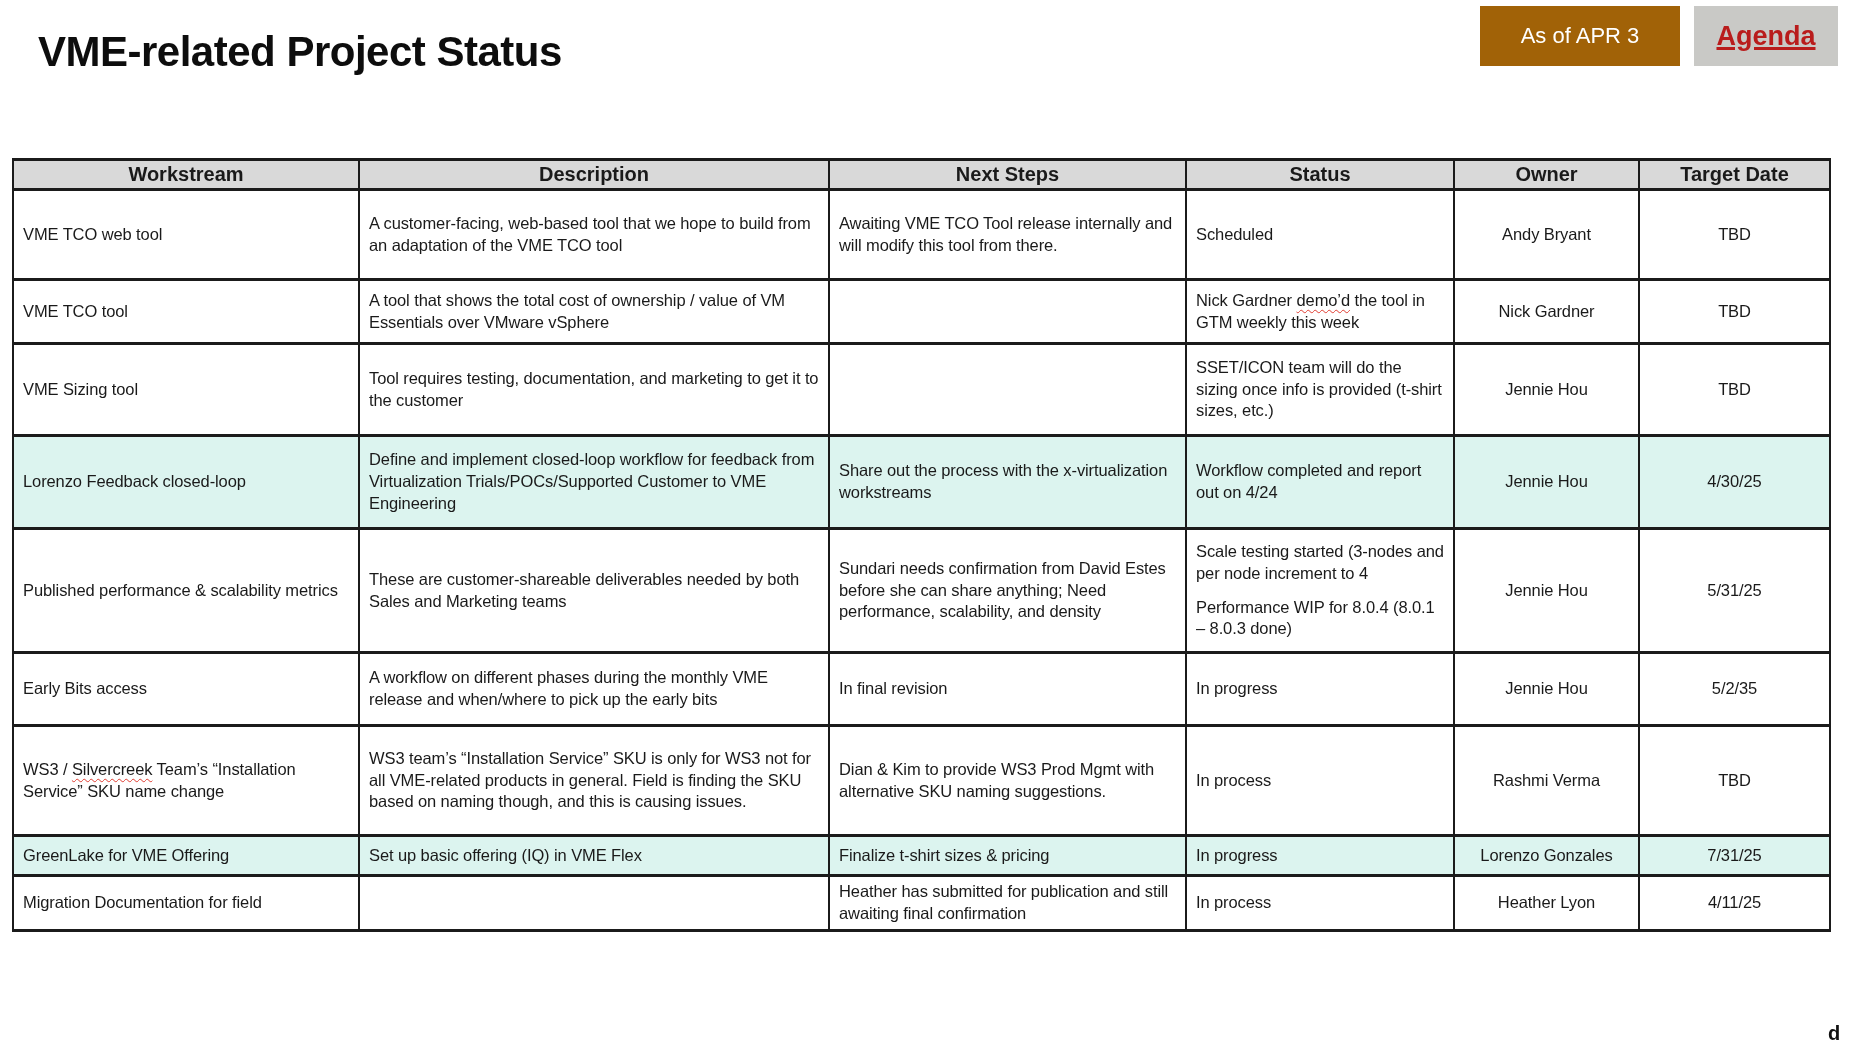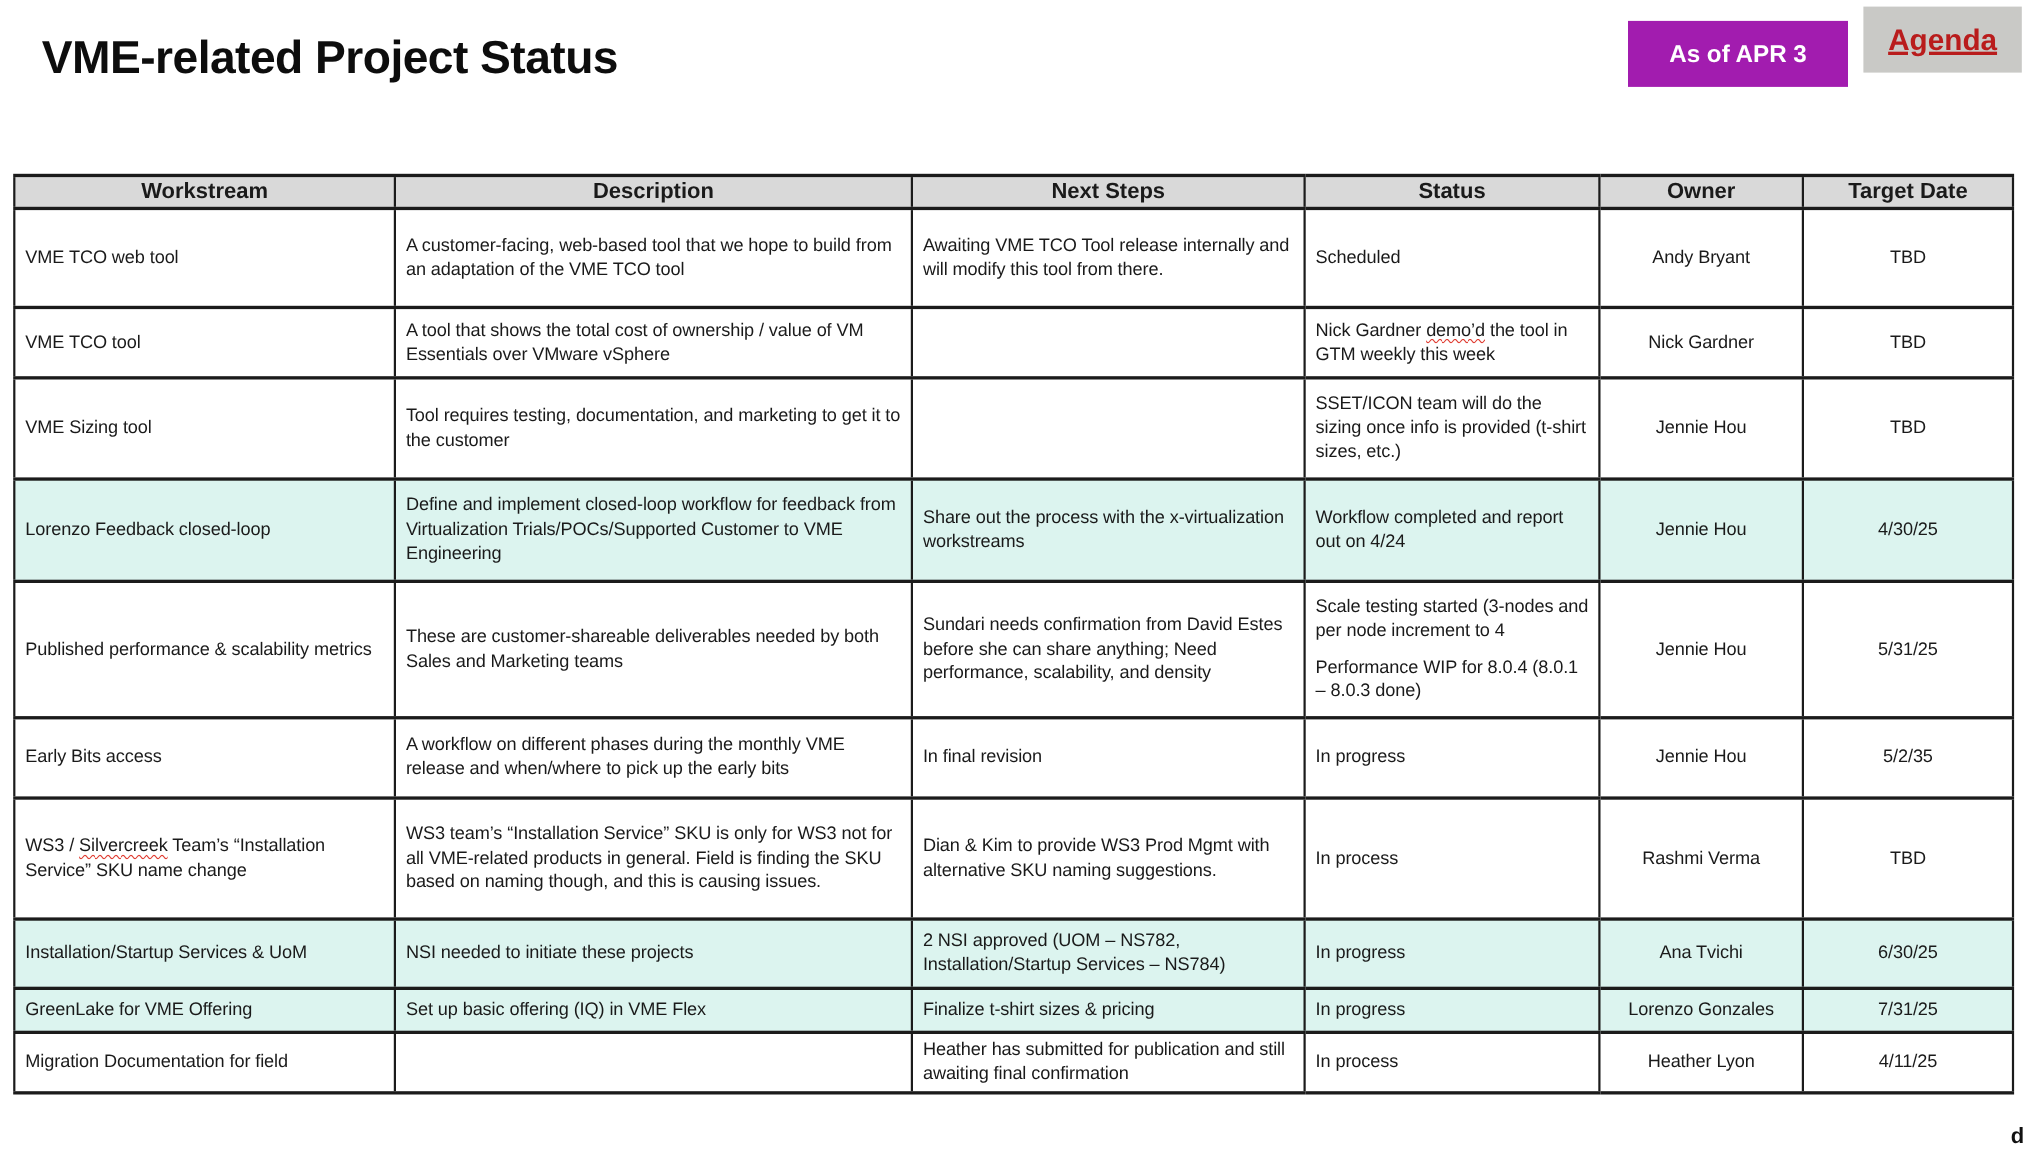--- a/index.html
+++ b/index.html
@@ -16,26 +16,26 @@
     position: absolute;
     left: 38px; top: 28px;
     font-size: 42px;
     font-weight: 800;
     letter-spacing: -0.5px;
     color: #0d0d0d;
   }
 
   .asof-badge {
     position: absolute;
-    left: 1480px; top: 19px;
+    left: 1480px; top: 6px;
     width: 200px; height: 60px;
-    background: #a21caf;
+    background: #a16207;
     color: #ffffff;
     font-size: 22px;
-    font-weight: 700;
+    font-weight: 400;
     display: flex; align-items: center; justify-content: center;
   }
 
   .agenda-btn {
     position: absolute;
     left: 1694px; top: 6px;
     width: 144px; height: 60px;
     background: #c9c9c6;
     color: #b91c1c;
     font-size: 27px;
@@ -177,28 +177,20 @@
         <td class="col-center">5/2/35</td>
       </tr>
       <tr style="height:110px">
         <td class="col-left"><span>WS3 / </span><span class="spellcheck">Silvercreek</span><span> Team’s “Installation Service” SKU name change</span></td>
         <td class="col-left">WS3 team’s “Installation Service” SKU is only for WS3 not for all VME-related products in general. Field is finding the SKU based on naming though, and this is causing issues.</td>
         <td class="col-left">Dian &amp; Kim to provide WS3 Prod Mgmt with alternative SKU naming suggestions.</td>
         <td class="col-left">In process</td>
         <td class="col-center">Rashmi Verma</td>
         <td class="col-center">TBD</td>
       </tr>
-      <tr class="hl" style="height:63px">
-        <td class="col-left">Installation/Startup Services &amp; UoM</td>
-        <td class="col-left">NSI needed to initiate these projects</td>
-        <td class="col-left">2 NSI approved (UOM – NS782, Installation/Startup Services – NS784)</td>
-        <td class="col-left">In progress</td>
-        <td class="col-center">Ana Tvichi</td>
-        <td class="col-center">6/30/25</td>
-      </tr>
       <tr class="hl" style="height:40px">
         <td class="col-left">GreenLake for VME Offering</td>
         <td class="col-left">Set up basic offering (IQ) in VME Flex</td>
         <td class="col-left">Finalize t-shirt sizes &amp; pricing</td>
         <td class="col-left">In progress</td>
         <td class="col-center">Lorenzo Gonzales</td>
         <td class="col-center">7/31/25</td>
       </tr>
       <tr style="height:47px">
         <td class="col-left">Migration Documentation for field</td>

